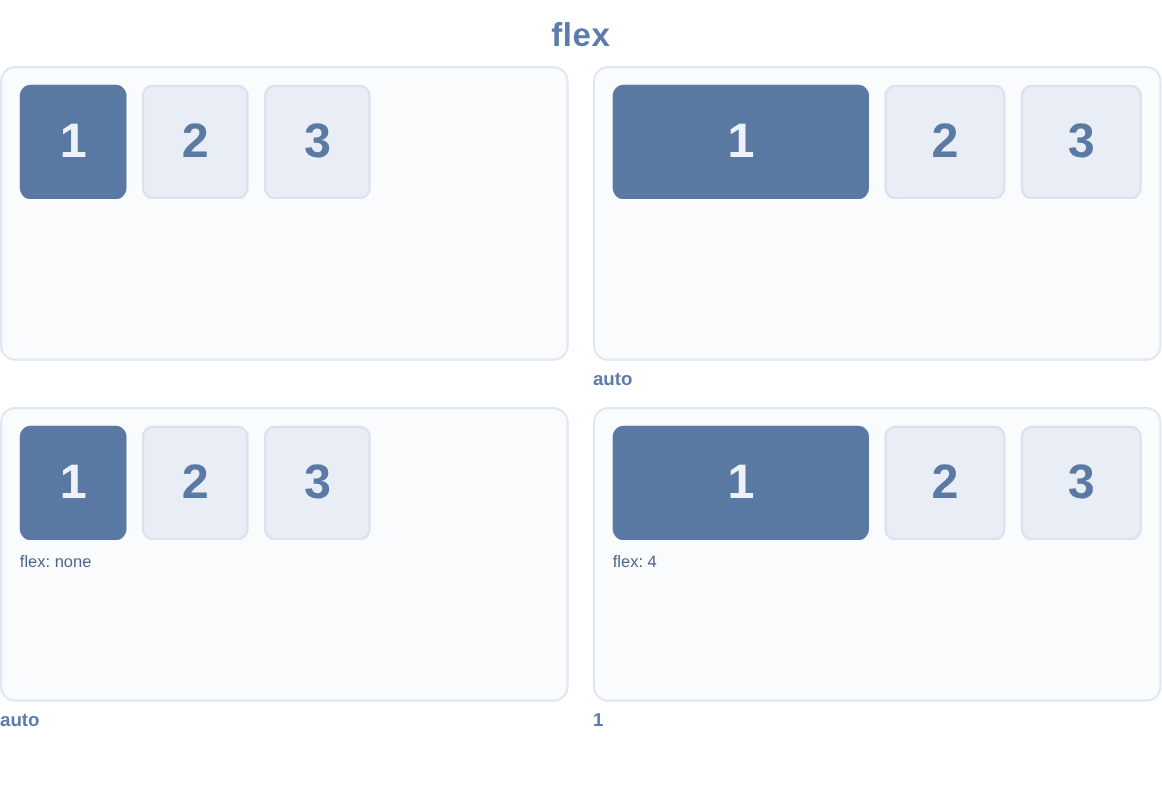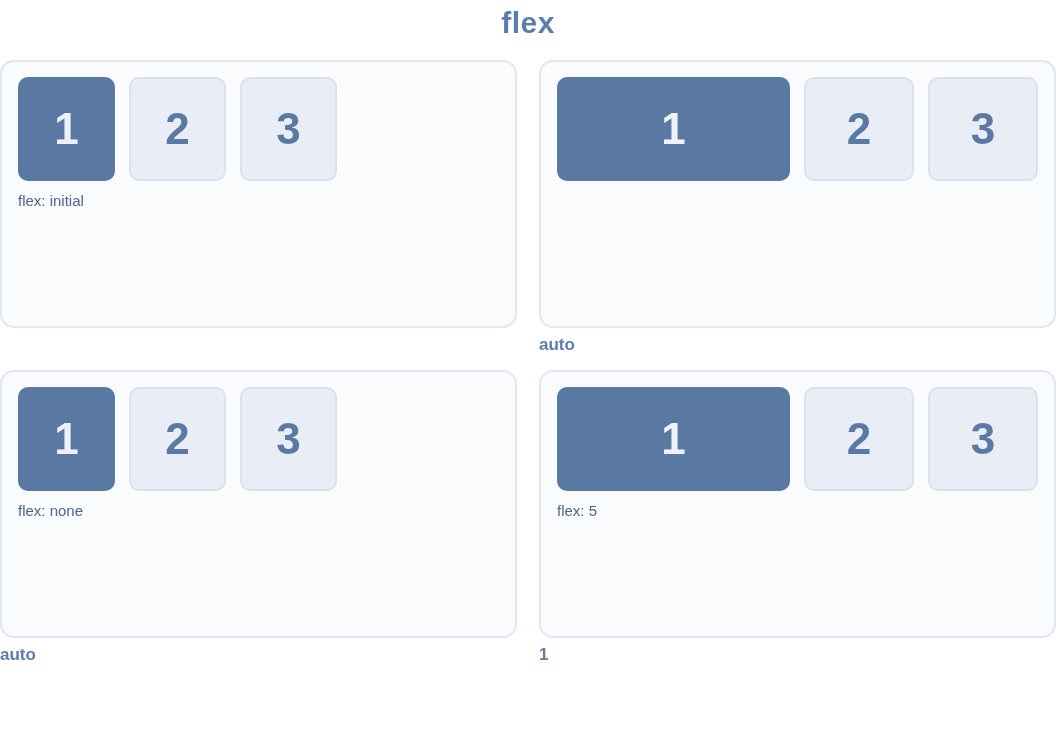--- a/index.html
+++ b/index.html
@@ -13,21 +13,21 @@
     font-family: "Liberation Sans", sans-serif;
     overflow: hidden;
   }
   .page {
     width: 1056px;
     height: 733px;
     box-sizing: border-box;
   }
   .title {
     margin: 0;
-    padding-top: 5px;
+    padding-top: 15px;
     height: 60px;
     box-sizing: border-box;
     text-align: center;
     font-size: 30px;
     line-height: 36px;
     font-weight: 700;
     color: #5d7cab;
     letter-spacing: 0.5px;
   }
   .grid {
@@ -92,21 +92,20 @@
 
   <div class="grid">
 
     <div class="cell">
       <div class="card">
         <div class="flex-row">
           <div class="box box--first">1</div>
           <div class="box">2</div>
           <div class="box">3</div>
         </div>
-        <div class="value-label">flex: initial</div>
       </div>
     </div>
 
     <div class="cell cell--wide">
       <div class="card">
         <div class="flex-row">
           <div class="box box--first">1</div>
           <div class="box">2</div>
           <div class="box">3</div>
         </div>
@@ -126,19 +125,19 @@
       <div class="caption">auto</div>
     </div>
 
     <div class="cell cell--wide">
       <div class="card">
         <div class="flex-row">
           <div class="box box--first">1</div>
           <div class="box">2</div>
           <div class="box">3</div>
         </div>
-        <div class="value-label">flex: 5</div>
+        <div class="value-label">flex: 4</div>
       </div>
       <div class="caption">1</div>
     </div>
 
   </div>
 </div>
 
 </body></html>

